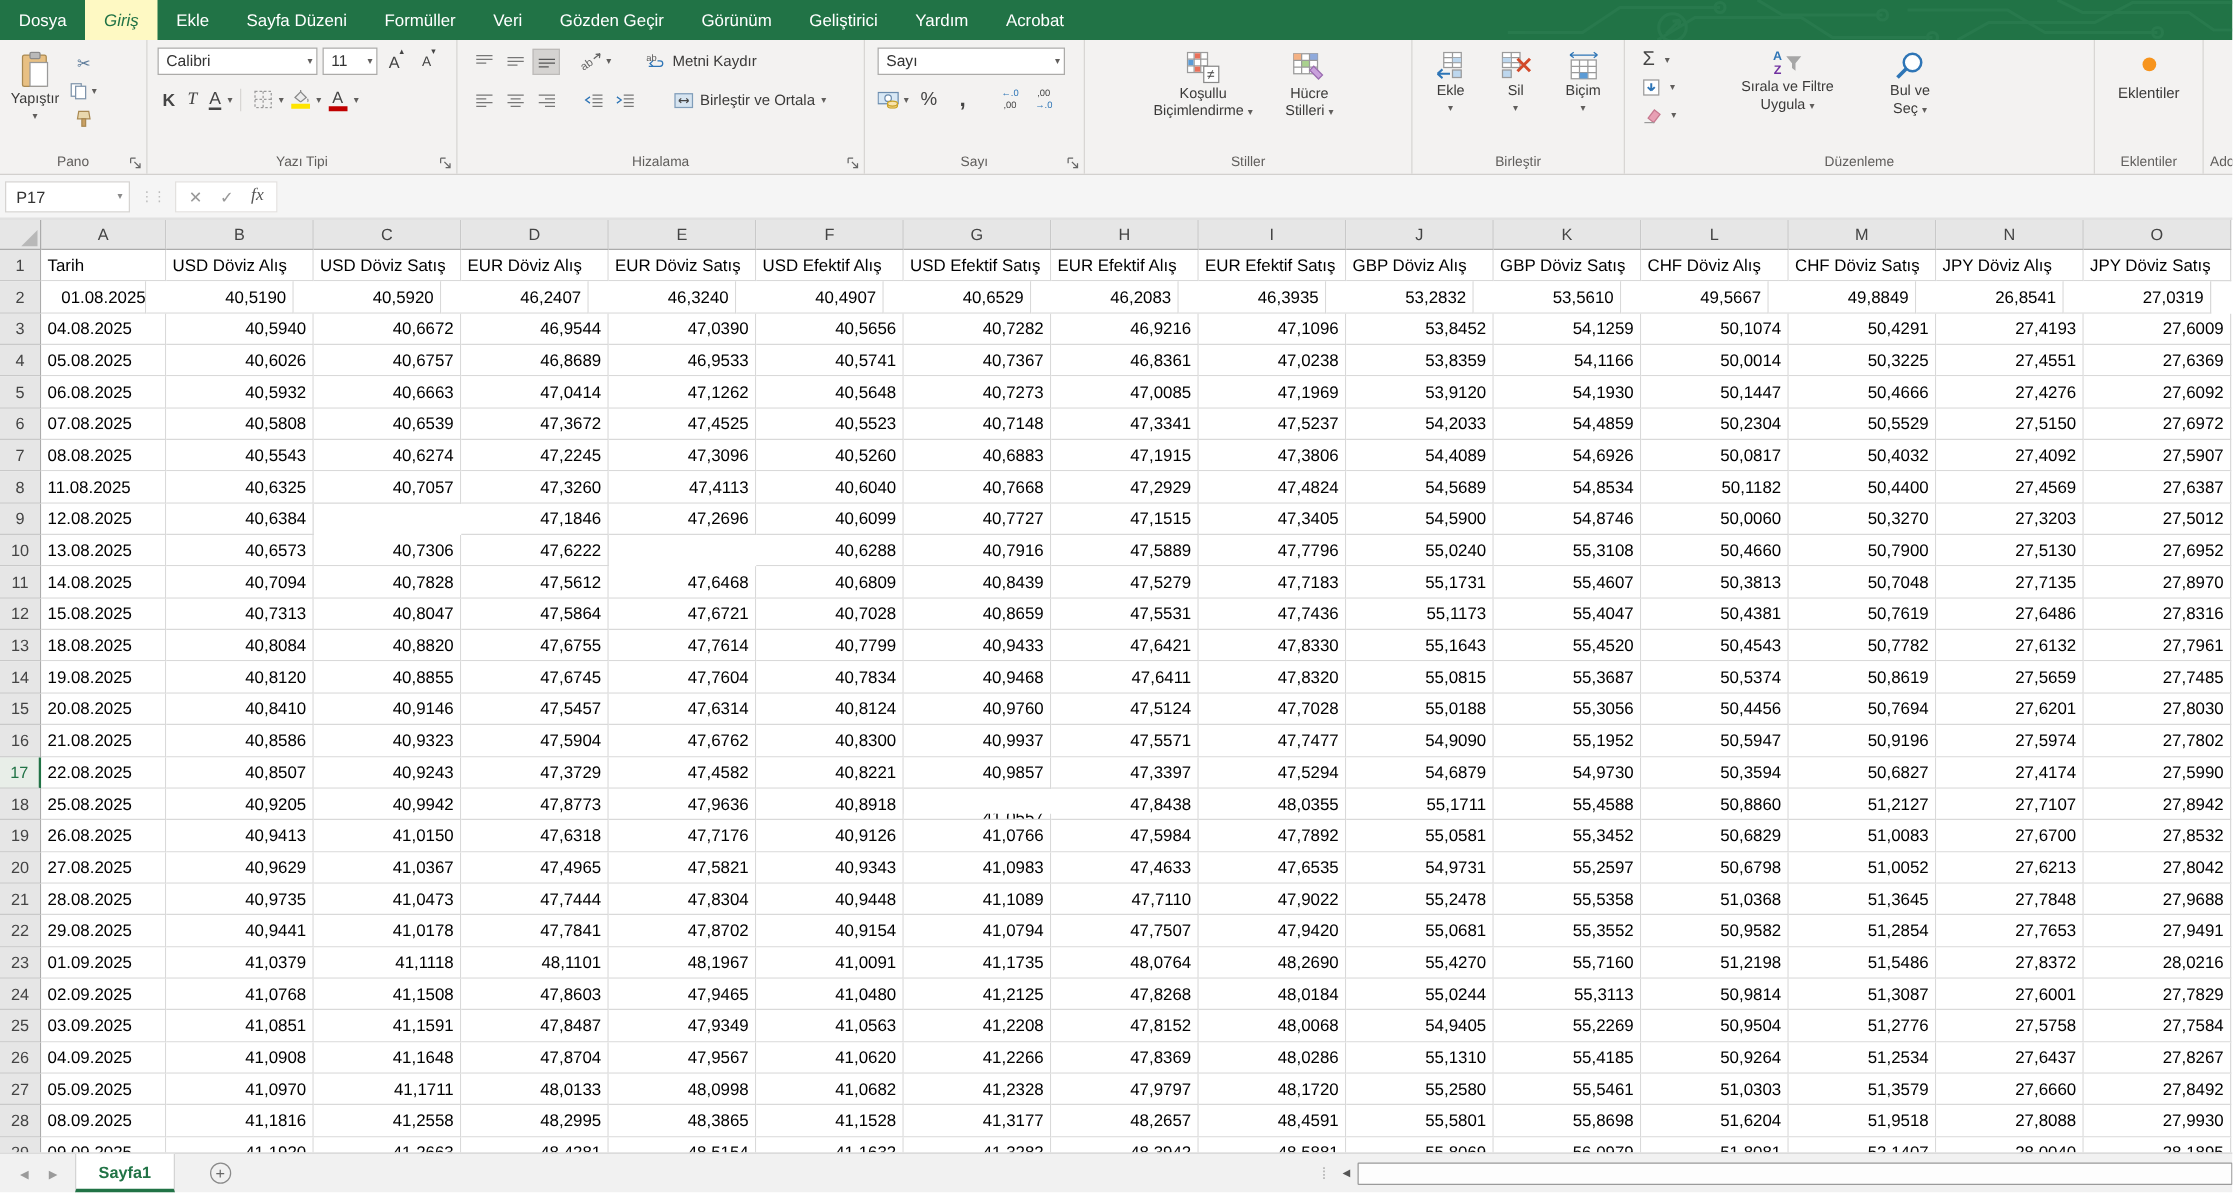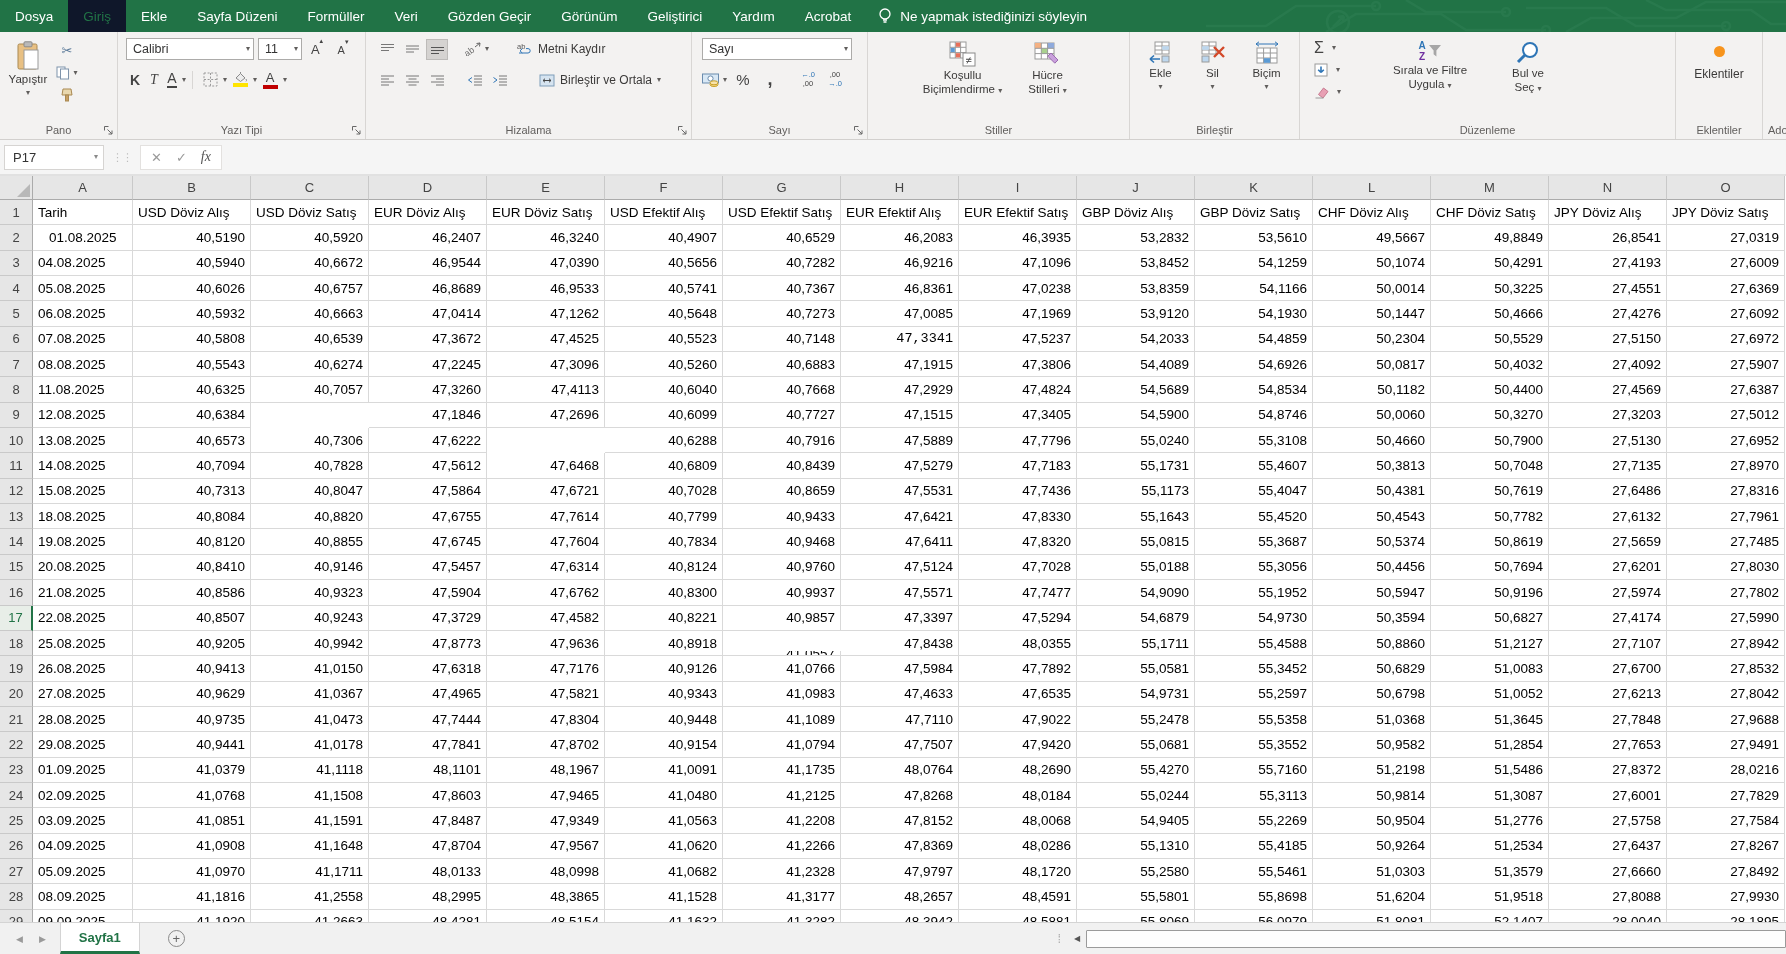--- a/index.html
+++ b/index.html
@@ -2,21 +2,21 @@
 <html><head>
 <meta charset="utf-8">
 <style>
   * { box-sizing: border-box; margin:0; padding:0; }
   html,body { width:1786px; height:954px; overflow:hidden; }
   body { font-family:"Liberation Sans", sans-serif; position:relative; background:#fff; color:#262626; }
 
   
   .menubar { position:absolute; top:0; left:0; width:1786px; height:32px; background:#217346; display:flex; align-items:stretch; color:#fff; z-index:5; }
   .menu-item { padding:0 15px; display:flex; align-items:center; font-size:13.5px; cursor:default; white-space:nowrap; }
-  .menu-item.active { background:#0f172a; color:#217346; }
+  .menu-item.active { background:#fef9c3; color:#217346;font-style:italic; }
   .tellme { display:flex; align-items:center; gap:8px; padding:0 12px; font-size:13.5px; }
   .circuit { position:absolute; right:0; top:0; height:32px; pointer-events:none; }
 
   
   .ribbon { position:absolute; top:32px; left:0; width:1786px; height:108px; background:#F3F2F1; border-bottom:1px solid #D2D0CE; display:flex; z-index:4; }
   .grp { position:relative; height:100%; flex:none; }
   .grp:not(:last-child) { border-right:1px solid #D8D6D4; }
   .grp-label { position:absolute; bottom:3px; left:0; right:0; text-align:center; font-size:11px; color:#605E5C; white-space:nowrap; }
   .dlg { position:absolute; right:3px; bottom:3px; width:11px; height:11px; }
   .grp-body { position:absolute; top:6px; left:0; right:0; bottom:20px; }
@@ -96,27 +96,20 @@
   <div class="menu-item active">Giriş</div>
   <div class="menu-item">Ekle</div>
   <div class="menu-item">Sayfa Düzeni</div>
   <div class="menu-item">Formüller</div>
   <div class="menu-item">Veri</div>
   <div class="menu-item">Gözden Geçir</div>
   <div class="menu-item">Görünüm</div>
   <div class="menu-item">Geliştirici</div>
   <div class="menu-item">Yardım</div>
   <div class="menu-item">Acrobat</div>
-  <div class="tellme">
-    <svg width="14" height="18" viewBox="0 0 14 18">
-      <circle cx="7" cy="7" r="5" fill="none" stroke="#fff" stroke-width="1.3"></circle>
-      <path d="M5 13 h4 M5.5 15 h3" stroke="#fff" stroke-width="1.3"></path>
-    </svg>
-    <span>Ne yapmak istediğinizi söyleyin</span>
-  </div>
 </div>
 
 <div class="ribbon">
 
   <div class="grp" style="width:118px;">
     <div class="grp-body" style="display:flex;">
       <div class="bigbtn" style="width:56px;">
         <svg width="26" height="30" viewBox="0 0 26 30">
           <rect x="3" y="3" width="19" height="25" rx="1.5" fill="#E8C083" stroke="#A98952"></rect>
           <rect x="9" y="0.8" width="8" height="5" rx="1" fill="#B9B9B9" stroke="#8a8a8a"></rect>
@@ -514,21 +507,21 @@
       <div class="cell tl" style="width: 118px;">EUR Efektif Satış</div>
       <div class="cell tl" style="width: 118px;">GBP Döviz Alış</div>
       <div class="cell tl" style="width: 118px;">GBP Döviz Satış</div>
       <div class="cell tl" style="width: 118px;">CHF Döviz Alış</div>
       <div class="cell tl" style="width: 118px;">CHF Döviz Satış</div>
       <div class="cell tl" style="width: 118px;">JPY Döviz Alış</div>
       <div class="cell tl" style="width: 118px;">JPY Döviz Satış</div>
     </div>
     <div class="r">
       <div class="rh">2</div>
-      <div class="cell tl" style="width: 100px; padding-left: 16px;">01.08.2025</div>
+      <div class="cell tl" style="width: 84px; padding-left: 16px;">01.08.2025</div>
       <div class="cell tr" style="width: 118px;">40,5190</div>
       <div class="cell tr" style="width: 118px;">40,5920</div>
       <div class="cell tr" style="width: 118px;">46,2407</div>
       <div class="cell tr" style="width: 118px;">46,3240</div>
       <div class="cell tr" style="width: 118px;">40,4907</div>
       <div class="cell tr" style="width: 118px;">40,6529</div>
       <div class="cell tr" style="width: 118px;">46,2083</div>
       <div class="cell tr" style="width: 118px;">46,3935</div>
       <div class="cell tr" style="width: 118px;">53,2832</div>
       <div class="cell tr" style="width: 118px;">53,5610</div>
@@ -593,21 +586,21 @@
     </div>
     <div class="r">
       <div class="rh">6</div>
       <div class="cell tl" style="width: 100px;">07.08.2025</div>
       <div class="cell tr" style="width: 118px;">40,5808</div>
       <div class="cell tr" style="width: 118px;">40,6539</div>
       <div class="cell tr" style="width: 118px;">47,3672</div>
       <div class="cell tr" style="width: 118px;">47,4525</div>
       <div class="cell tr" style="width: 118px;">40,5523</div>
       <div class="cell tr" style="width: 118px;">40,7148</div>
-      <div class="cell tr" style="width: 118px; font-family: Liberation Mono, monospace;">47,3341</div>
+      <div class="cell tr" style="width: 118px;">47,3341</div>
       <div class="cell tr" style="width: 118px;">47,5237</div>
       <div class="cell tr" style="width: 118px;">54,2033</div>
       <div class="cell tr" style="width: 118px;">54,4859</div>
       <div class="cell tr" style="width: 118px;">50,2304</div>
       <div class="cell tr" style="width: 118px;">50,5529</div>
       <div class="cell tr" style="width: 118px;">27,5150</div>
       <div class="cell tr" style="width: 118px;">27,6972</div>
     </div>
     <div class="r">
       <div class="rh">7</div>

